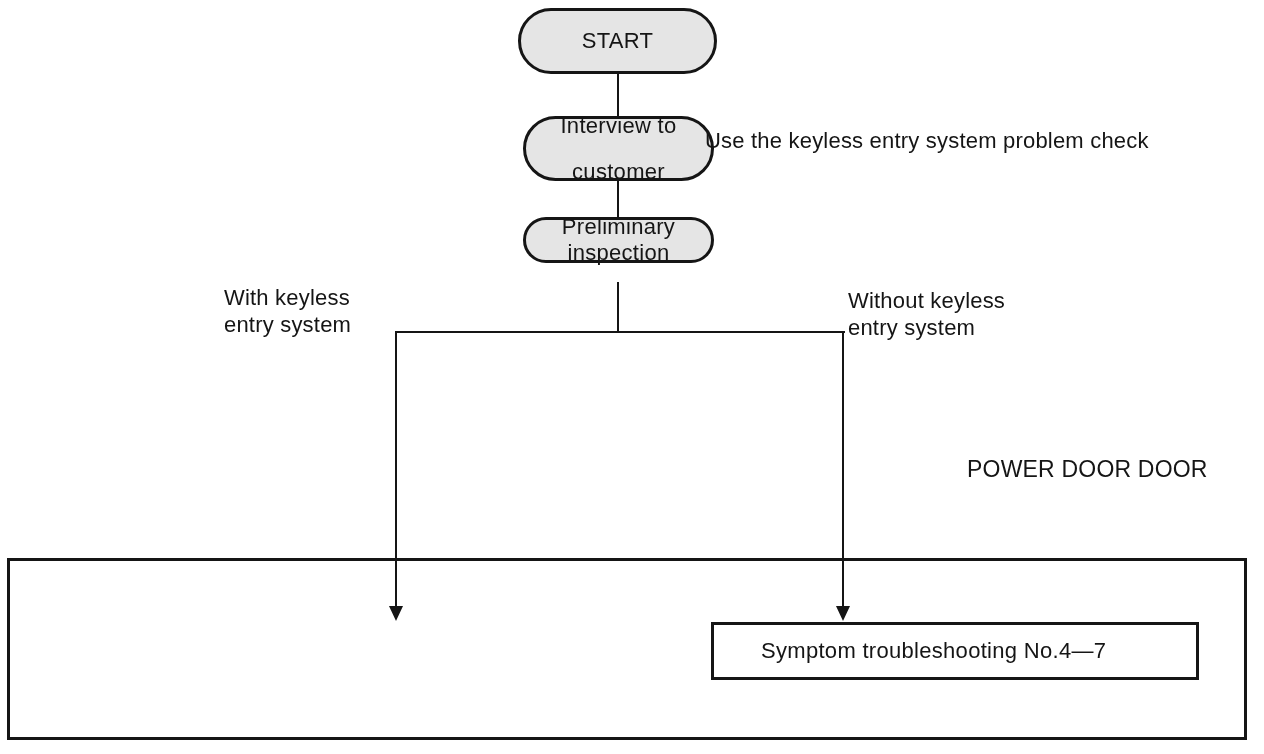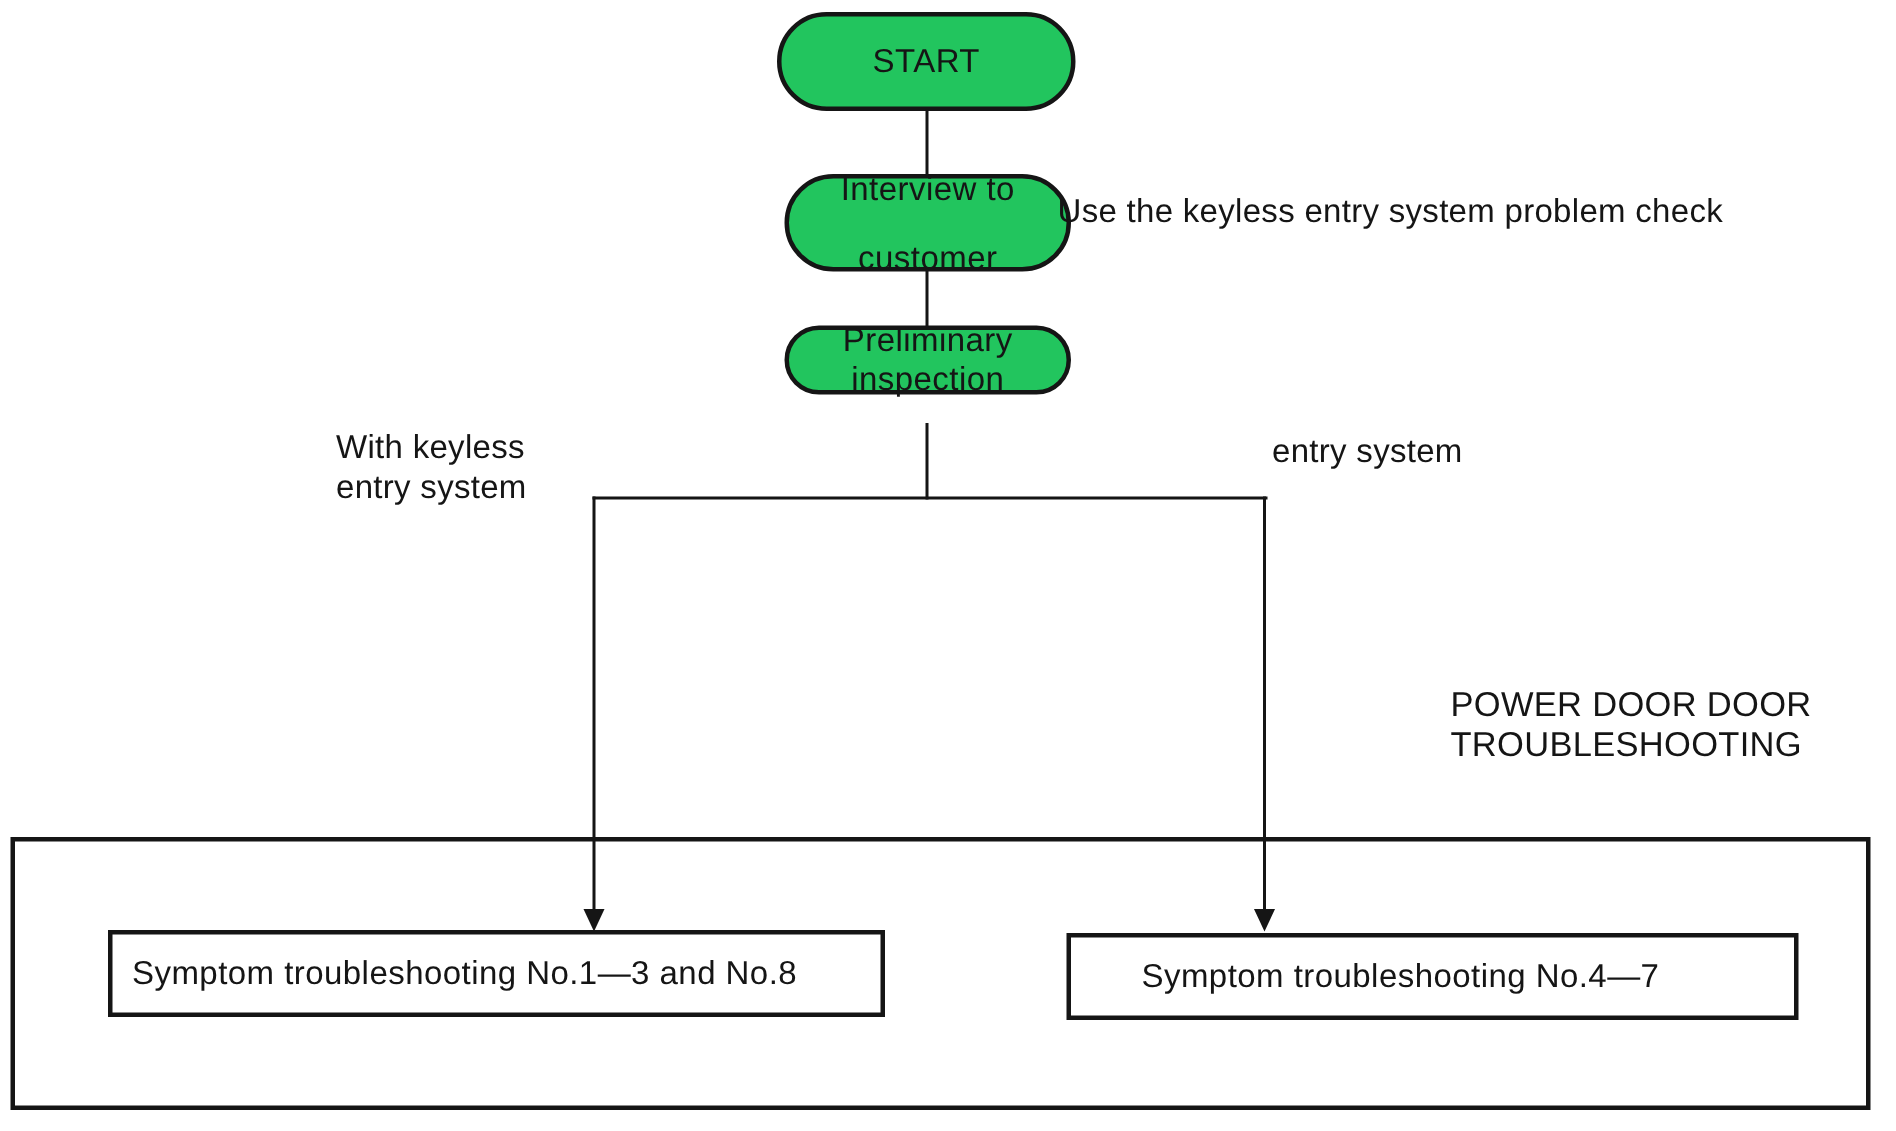--- a/index.html
+++ b/index.html
@@ -15,21 +15,21 @@
     color: #151515;
     font-family: "Liberation Sans", sans-serif;
     overflow: hidden;
   }
   
   .terminator {
     position: absolute;
     box-sizing: border-box;
     border: 3px solid #151515;
     border-radius: 34px;
-    background: #22c55e;
+    background: #e5e5e5;
     display: flex;
     flex-direction: column;
     align-items: center;
     justify-content: center;
     text-align: center;
     font-size: 22px;
     line-height: 26px;
     letter-spacing: 0.3px;
   }
   #node-start        { left: 518px; top: 8px;   width: 199px; height: 66px; }
@@ -127,35 +127,32 @@
   <div class="line" id="conn-branch-right-vertical"></div>
   <div class="arrowhead" id="arrowhead-left"></div>
   <div class="arrowhead" id="arrowhead-right"></div>
 
   <div class="textblock" id="label-left-branch">
     <span class="tline">With keyless</span>
     <span class="tline">entry system</span>
   </div>
 
   <div class="textblock" id="label-right-branch">
+    <span class="tline">Without keyless</span>
     <span class="tline">entry system</span>
   </div>
 
   <div class="textblock" id="note-interview">
     <span class="tline">Use the keyless entry system problem check</span>
   </div>
 
   <div class="textblock" id="section-caption">
     <span class="tline">POWER DOOR DOOR</span>
-    <span class="tline">TROUBLESHOOTING</span>
   </div>
 
   <div class="outer-box"></div>
 
-  <div class="result-box" id="result-left">
-    <span>Symptom troubleshooting No.1—3 and No.8</span>
-  </div>
 
   <div class="result-box" id="result-right">
     <span>Symptom troubleshooting No.4—7</span>
   </div>
 
 </div>
 
 </body></html>

